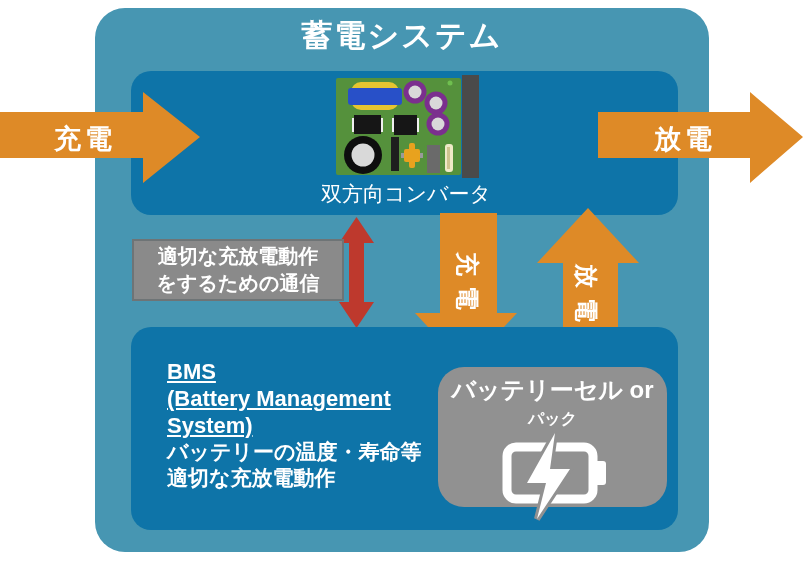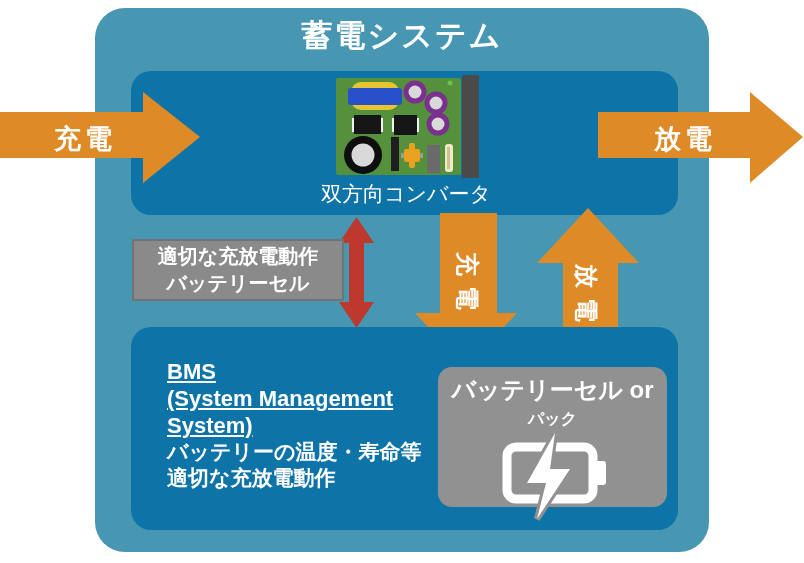--- a/index.html
+++ b/index.html
@@ -14,21 +14,21 @@
   .converter-box{left:131px;top:71px;width:547px;height:144px;}
   .bms-box{left:131px;top:327px;width:547px;height:203px;}
   
   .converter-label{left:306px;top:180px;width:200px;text-align:center;color:#fff;font-size:21px;font-weight:400;}
   .h-arrow-label{width:130px;text-align:center;color:#fff;font-size:27px;font-weight:700;letter-spacing:4px;}
   .v-arrow-label{width:100px;height:30px;display:flex;align-items:center;justify-content:center;color:#fff;font-size:24px;font-weight:700;letter-spacing:10px;text-indent:10px;transform:rotate(90deg);}
   .comm-box{left:132px;top:239px;width:212px;height:62px;background:#8A8A8A;border:2px solid #6E7476;box-sizing:border-box;color:#fff;font-size:20px;font-weight:700;line-height:27px;text-align:center;padding-top:2px;}
   .bms-text{left:167px;top:358px;color:#fff;}
   .bms-text .b{font-size:22px;font-weight:700;line-height:27px;text-decoration:underline;}
   .bms-text .d{font-size:21px;font-weight:700;line-height:26px;}
-  .battery-box{left:438px;top:367px;width:229px;height:140px;background:#919191;border-radius:14px;color:#fff;text-align:center;}
+  .battery-box{left:438px;top:367px;width:229px;height:140px;background:#919191;border-radius:26px;color:#fff;text-align:center;}
   .battery-box .l1{margin-top:8px;font-size:24px;font-weight:700;line-height:29px;}
   .battery-box .l2{font-size:16px;font-weight:700;line-height:29px;}
   svg{display:block;}
 </style>
 </head>
 <body>
 
 <div id="canvas">
 
   <div class="abs outer-box"></div>
@@ -80,37 +80,37 @@
     <polygon points="0,21 152,21 152,1 205,46 152,92 152,67 0,67" fill="#DE8A27"></polygon>
   </svg>
   <div class="abs h-arrow-label" style="left:620px;top:121px;">放電</div>
 
   <svg class="abs" style="left:338px;top:217px;" width="37" height="111" viewBox="0 0 37 111">
     <polygon points="18.5,0 36,26 26,26 26,85 36,85 18.5,111 1,85 11,85 11,26 1,26" fill="#BE392D"></polygon>
   </svg>
 
   <div class="abs comm-box">
     <div>適切な充放電動作</div>
-    <div>バッテリーセル</div>
+    <div>をするための通信</div>
   </div>
 
   <svg class="abs" style="left:415px;top:213px;" width="102" height="155" viewBox="0 0 102 155">
     <polygon points="25,0 82,0 82,100 102,100 51,155 0,100 25,100" fill="#DE8A27"></polygon>
   </svg>
   <div class="abs v-arrow-label" style="left:417px;top:266px;">充電</div>
 
   <svg class="abs" style="left:537px;top:208px;" width="102" height="160" viewBox="0 0 102 160">
     <polygon points="51,0 102,55 81,55 81,160 26,160 26,55 0,55" fill="#DE8A27"></polygon>
   </svg>
   <div class="abs v-arrow-label" style="left:536px;top:278px;">放電</div>
 
   <div class="abs inner-box bms-box"></div>
   <div class="abs bms-text">
     <div class="b">BMS</div>
-    <div class="b">(System Management</div>
+    <div class="b">(Battery Management</div>
     <div class="b">System)</div>
     <div class="d">バッテリーの温度・寿命等</div>
     <div class="d">適切な充放電動作</div>
   </div>
 
   <div class="abs battery-box">
     <div class="l1">バッテリーセル or</div>
     <div class="l2">パック</div>
   </div>
 

